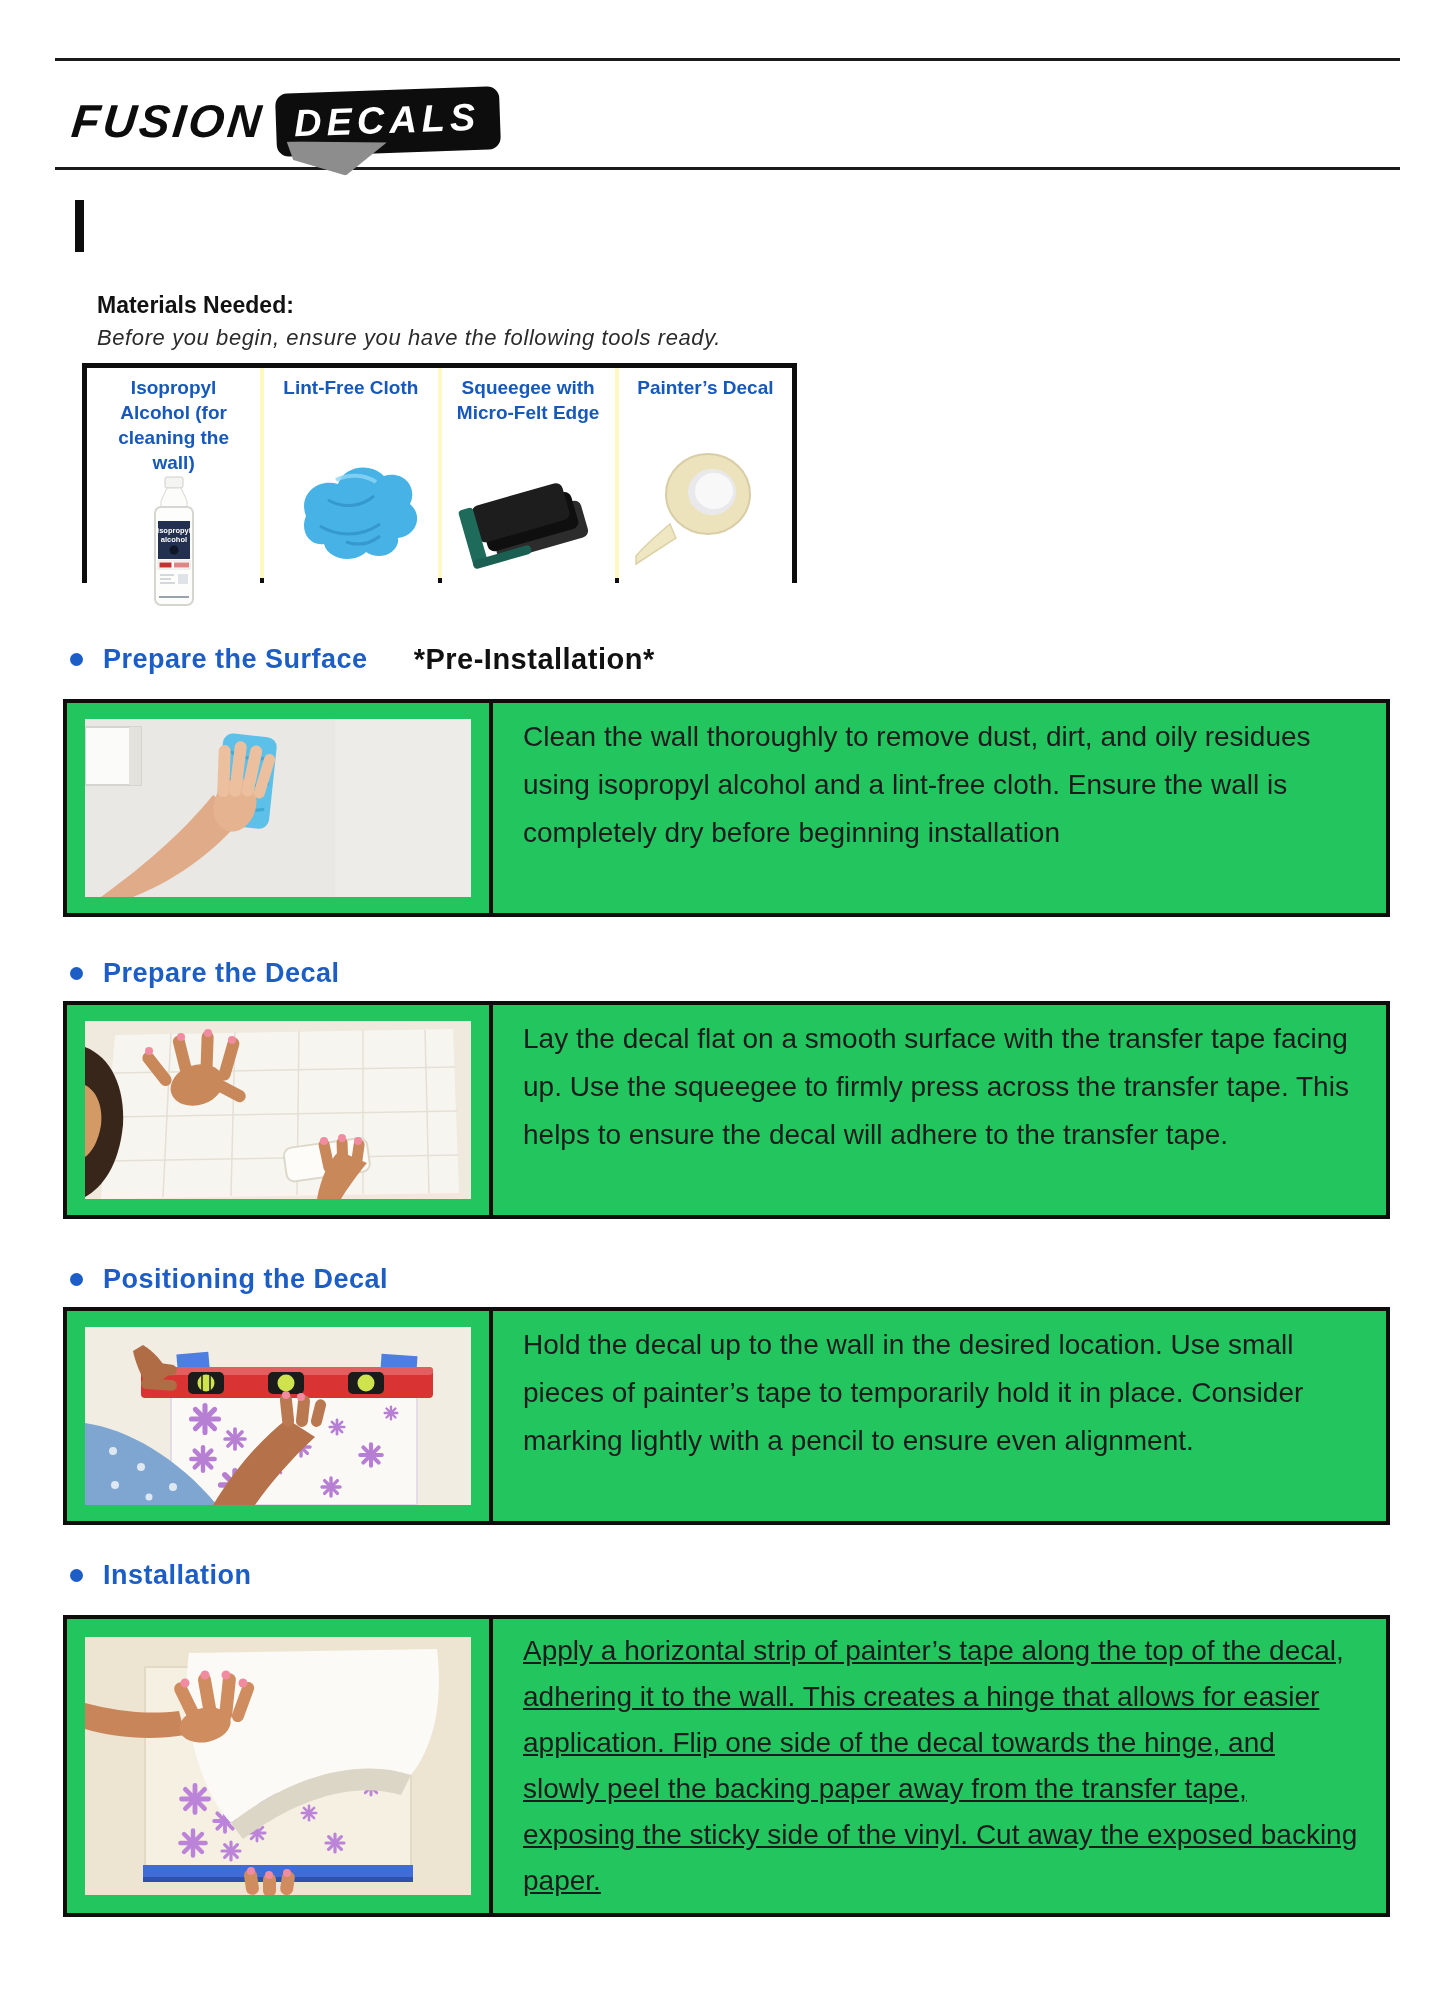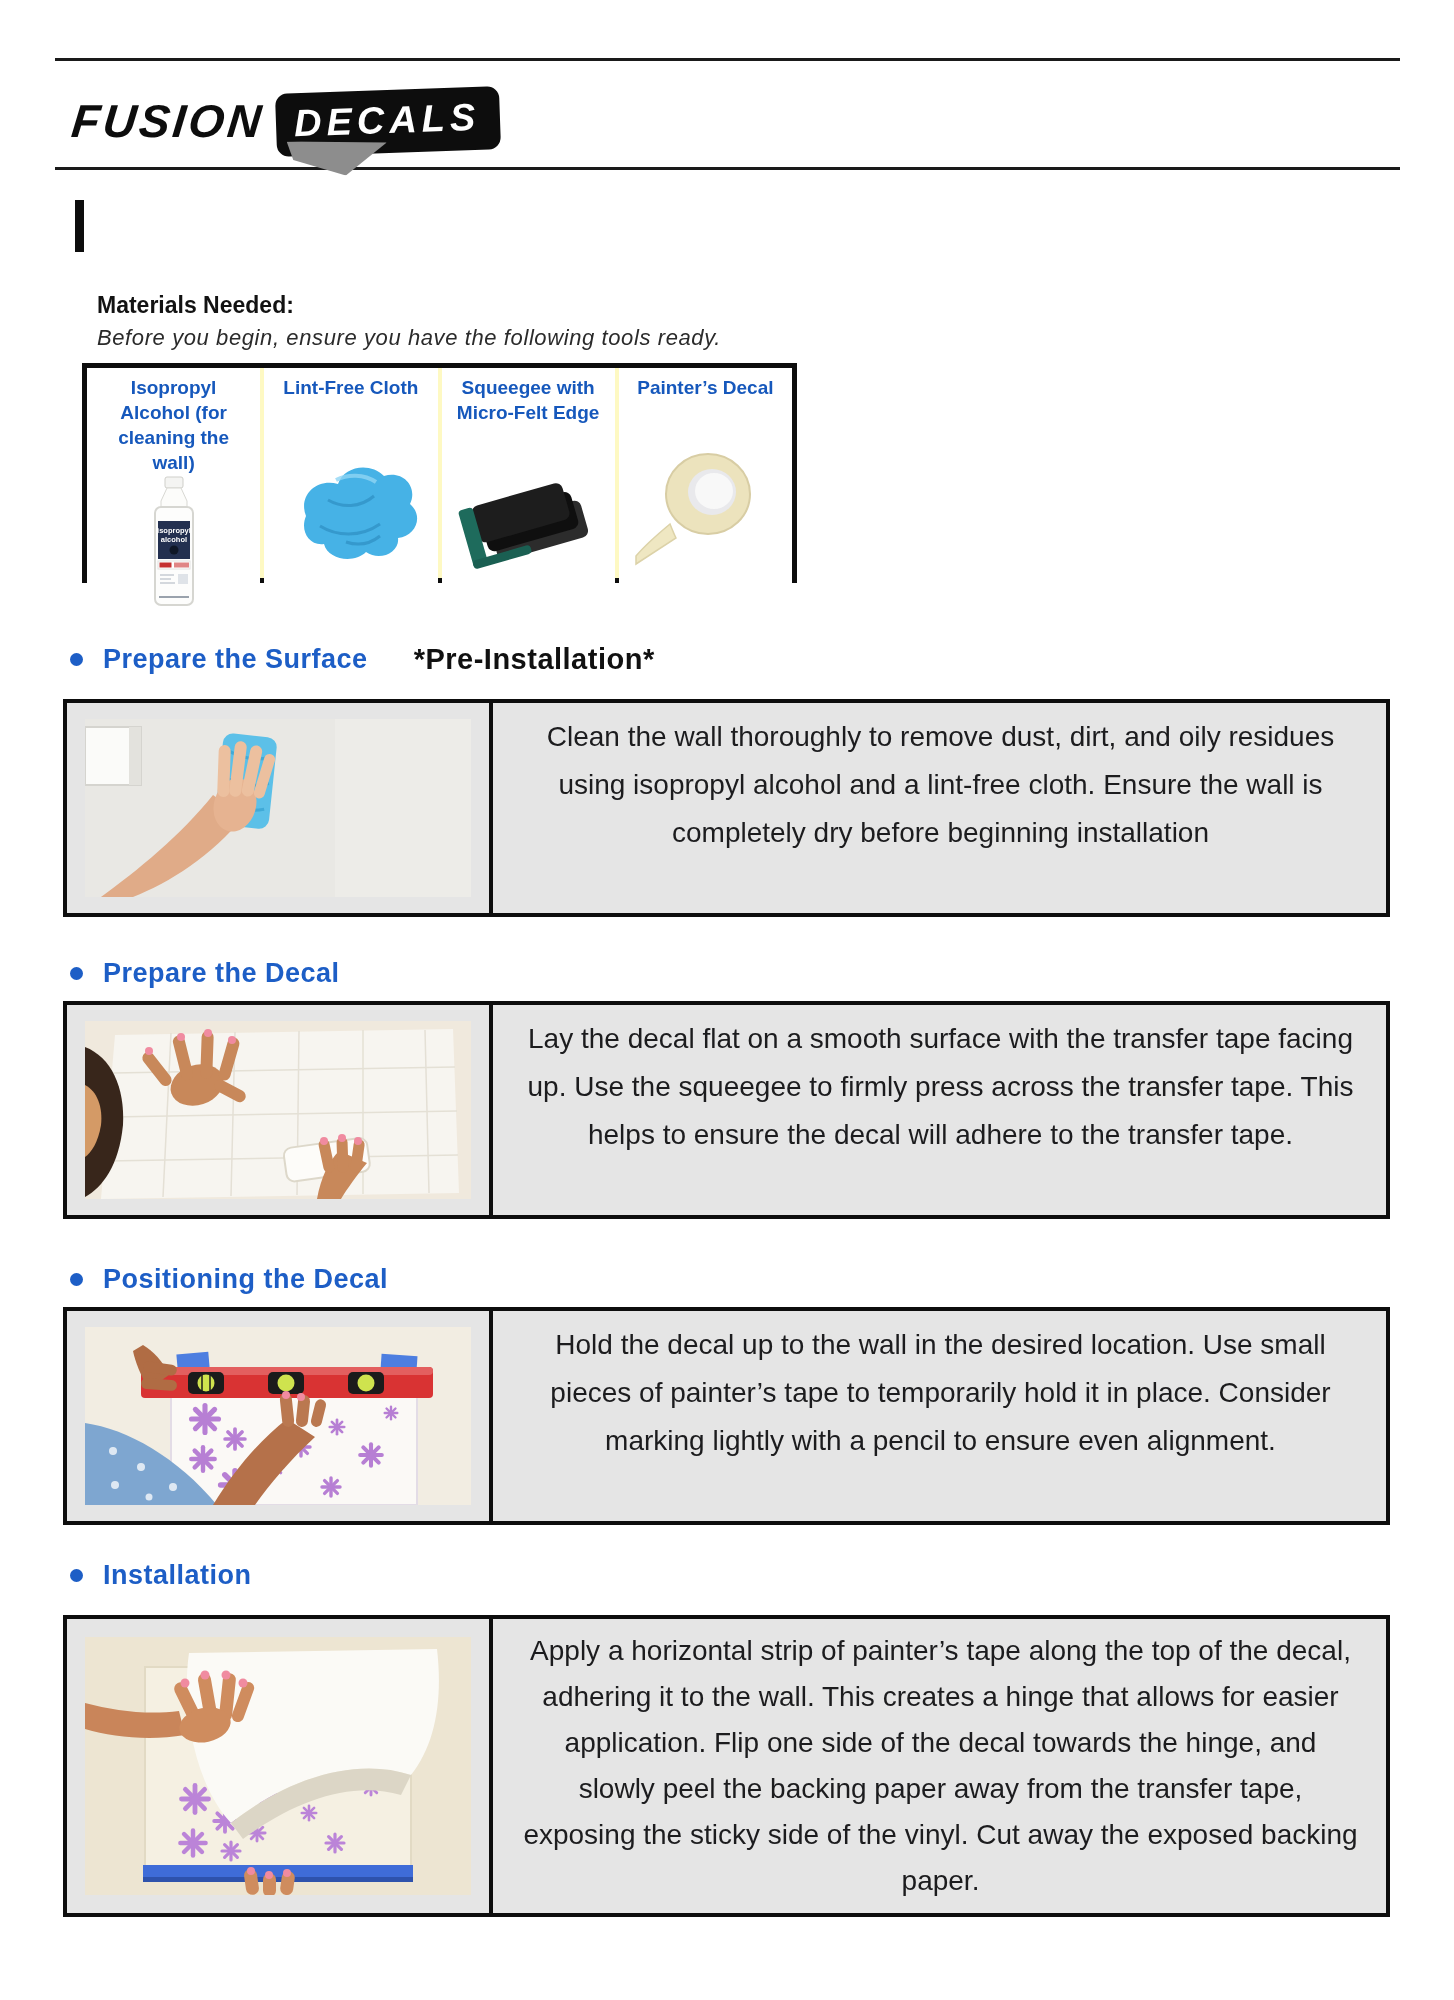--- a/index.html
+++ b/index.html
@@ -30,23 +30,23 @@
   .mhead { font-size:19px; line-height:25px; font-weight:bold; color:var(--table-header-blue,#1658bc); text-align:center; }
   .micon { flex:1; display:flex; align-items:center; justify-content:center;text-align:center; }
 
   
   .step-heading { display:flex; align-items:center; margin-left:15px; }
   .bullet { width:13px; height:13px; border-radius:50%; background:var(--heading-blue,#1d5ec6); margin-right:20px; flex:none; }
   .htext { font-size:27px; font-weight:bold; color:var(--heading-blue,#1d5ec6); letter-spacing:0.5px; line-height:40px; }
   .hnote { margin-left:46px; font-size:29px; font-weight:bold; color:#111; letter-spacing:0.5px; }
   .sh1 { margin-top:56px; } .sh2 { margin-top:36px; } .sh3 { margin-top:40px; } .sh4 { margin-top:30px; }
 
-  .box { margin-left:8px; margin-top:20px; width:1327px; height:218px; border:4px solid #0d0d0d; display:flex; background:#e5e5e5;text-align:center; }
+  .box { margin-left:8px; margin-top:20px; width:1327px; height:218px; border:4px solid #0d0d0d; display:flex; background:#22c55e; }
   .box-2 { margin-top:8px; } .box-3 { margin-top:8px; }
-  .box.tall { height:302px; }
+  .box.tall { height:302px;text-decoration:underline; }
   .bimg { width:426px; flex:none; border-right:4px solid #0d0d0d; display:flex; align-items:center; justify-content:center; }
   .bimg svg { display:block; }
   .btext { flex:1; padding:10px 28px 0 30px; font-size:28px; line-height:48px; color:#1c1c1e; }
   .box.tall .btext { line-height:46px; padding-top:9px; }
 </style>
 </head>
 <body>
 
 <div class="page">
   <div class="content">

